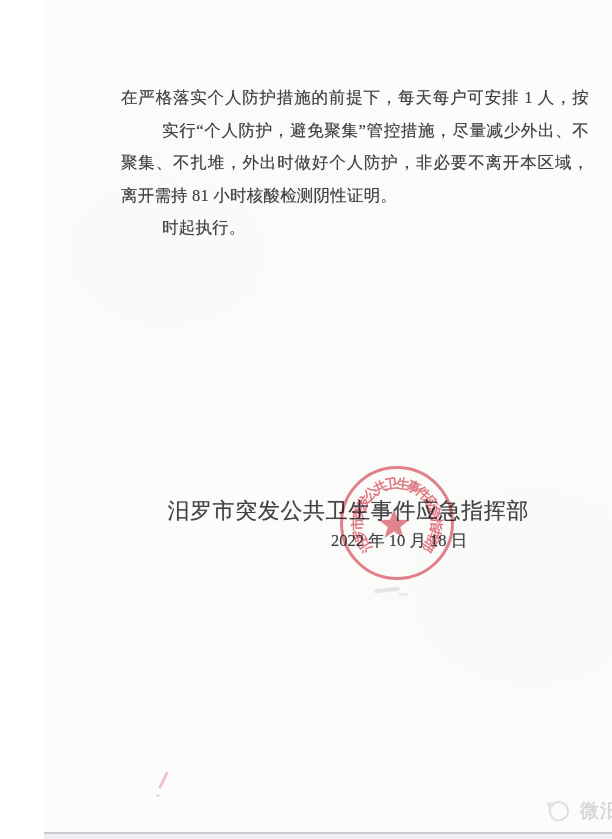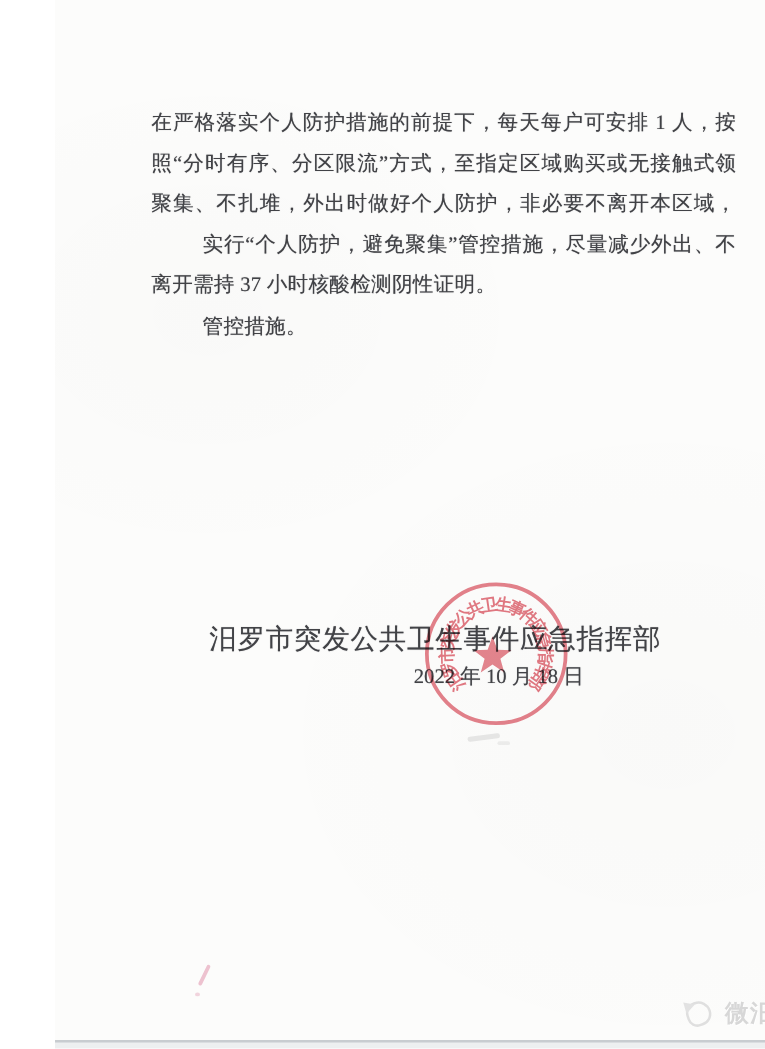--- a/index.html
+++ b/index.html
@@ -151,25 +151,24 @@
     border-top: 2px solid #c8ccd0;
   }
 </style>
 </head>
 <body>
 
 <div class="page">
 
   <div class="doc-body">
     <div class="line justify">在严格落实个人防护措施的前提下，每天每户可安排 1 人，按</div>
-    <div class="line justify">照“分时有序、分区限流”方式，至指定区域购买或无接触式领</div>
+    <div class="line justify indent">实行“个人防护，避免聚集”管控措施，尽量减少外出、不</div>
     <div class="line justify">聚集、不扎堆，外出时做好个人防护，非必要不离开本区域，</div>
-    <div class="line justify indent">实行“个人防护，避免聚集”管控措施，尽量减少外出、不</div>
-    <div class="line">离开需持 37 小时核酸检测阴性证明。</div>
-    <div class="line indent">管控措施。</div>
+    <div class="line">离开需持 81 小时核酸检测阴性证明。</div>
+    <div class="line indent">时起执行。</div>
   </div>
 
   <div class="signature">汨罗市突发公共卫生事件应急指挥部</div>
   <div class="date">2022 年 10 月 18 日</div>
 
   <svg class="seal" viewBox="0 0 118 118" xmlns="http://www.w3.org/2000/svg">
     <circle class="seal-stroke" cx="59" cy="59" r="55.5" fill="none" stroke-width="3" opacity="0.85" stroke="#dd5a67"></circle>
     <polygon class="seal-fill" opacity="0.82" points="56.0,45.0 59.9,55.7 71.2,56.1 62.3,63.0 65.4,73.9 56.0,67.6 46.6,73.9 49.7,63.0 40.8,56.1 52.1,55.7" fill="#dd5a67"></polygon>
     <g class="seal-ring-text seal-fill-group" opacity="0.9" fill="#dd5a67">
         <text x="59" y="24" transform="rotate(-125 59 59)">汨</text>

